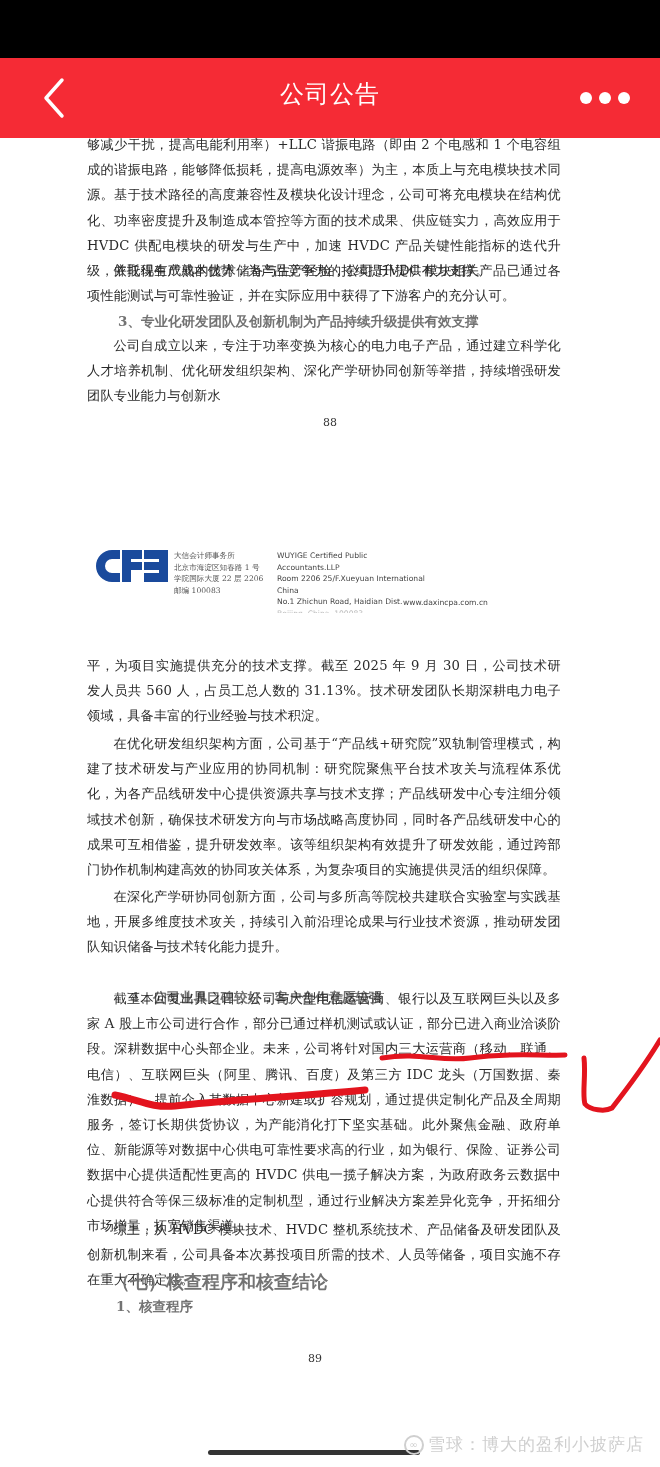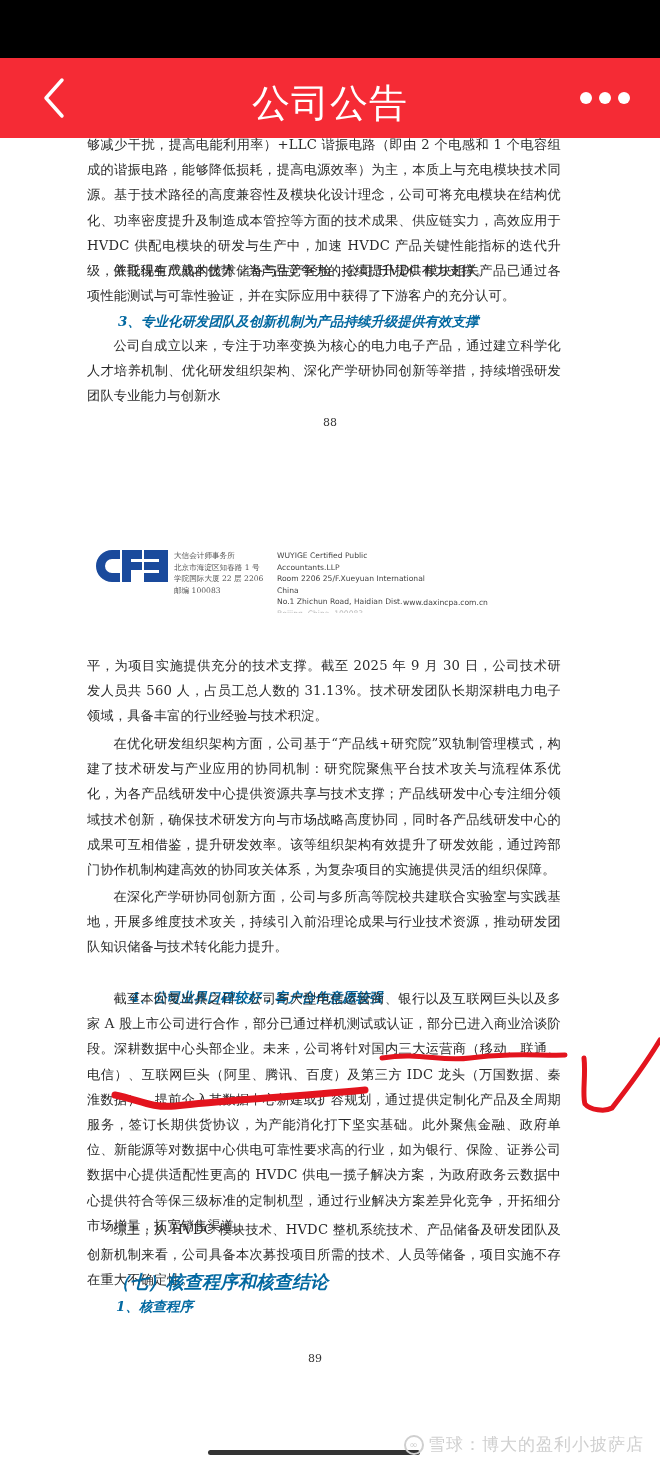--- a/index.html
+++ b/index.html
@@ -1,28 +1,28 @@
 <!DOCTYPE html>
 <html><head>
 <meta charset="utf-8">
 <style>
   * { box-sizing: border-box; margin: 0; padding: 0; }
   html, body { width: 660px; height: 1467px; overflow: hidden; background: #fff; }
   body { position: relative; font-family: "DejaVu Serif", "Liberation Serif", serif; color: #222; }
   .statusbar { position: absolute; left: 0; top: 0; width: 660px; height: 58px; background: #000; }
   .navbar { position: absolute; left: 0; top: 58px; width: 660px; height: 80px; background: #f52b35; z-index: 5; }
   .back-btn { position: absolute; left: 36px; top: 18px; width: 40px; height: 44px; cursor: pointer; }
-  .nav-title { position: absolute; left: 0; right: 0; top: 20px; text-align: center; color: #fff; font-family: "DejaVu Sans", sans-serif; font-size: 38px; letter-spacing: 1px; }
+  .nav-title { position: absolute; left: 0; right: 0; top: 20px; text-align: center; color: #fff; font-family: "DejaVu Sans", sans-serif; font-size: 24px; letter-spacing: 1px; }
   .more-btn { position: absolute; right: 30px; top: 30px; width: 50px; height: 20px; display: flex; justify-content: space-between; align-items: center; cursor: pointer; }
   .more-btn span { width: 12px; height: 12px; border-radius: 50%; background: #fff; }
 
   .doc { position: absolute; left: 0; top: 0; width: 660px; }
   .para { position: absolute; left: 87px; width: 474px; font-size: 13.2px; line-height: 25.2px; letter-spacing: 0.2px; color: #2a2a2a; text-align: justify; }
   .para.indent { text-indent: 2em; }
-  .heading { position: absolute; font-weight: bold; font-size: 13.5px; color: #0369a1; font-style: italic; }
+  .heading { position: absolute; font-weight: bold; font-size: 13.5px; color: #737373; }
   .heading.big { font-size: 18px; }
   .pagenum { position: absolute; width: 30px; text-align: center; font-size: 11px; color: #333; }
 
   .letterhead { position: absolute; left: 94px; top: 545px; width: 480px; height: 75px; }
   .logo { position: absolute; left: 0; top: 3px; width: 76px; height: 36px; }
   .lh-col { position: absolute; font-family: "DejaVu Sans", sans-serif; font-size: 7.6px; line-height: 11.6px; color: #444; white-space: nowrap; }
   .lh-col.serif { font-family: "DejaVu Serif", serif; color: #555; }
   .lh-faded { color: #bbb; }
 
   .annot { position: absolute; left: 0; top: 0; width: 660px; height: 1467px; pointer-events: none; z-index: 3; }

